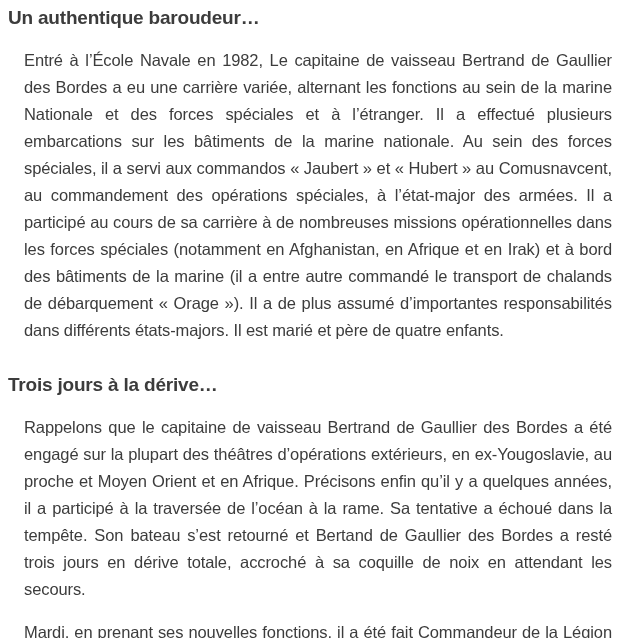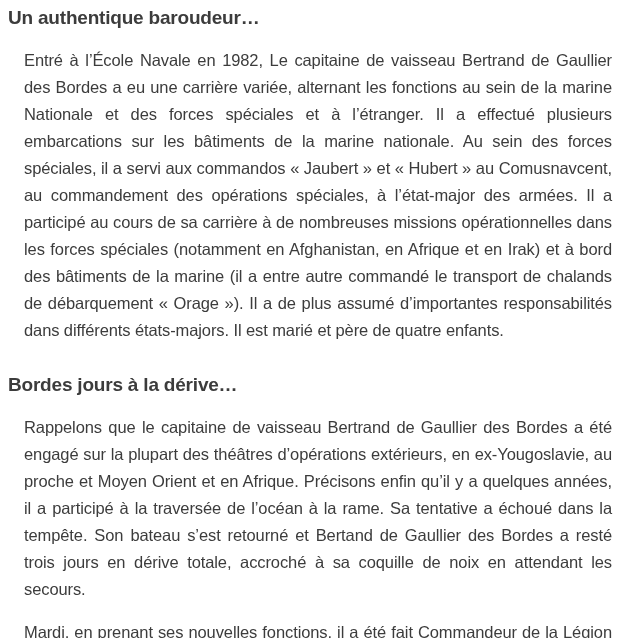--- a/index.html
+++ b/index.html
@@ -37,17 +37,17 @@
     letter-spacing: -0.1px;
   }
 </style>
 </head>
 <body>
 
 <div class="doc">
   <h2>Un authentique baroudeur…</h2>
   <p>Entré à l’École Navale en 1982, Le capitaine de vaisseau Bertrand de Gaullier des Bordes a eu une carrière variée, alternant les fonctions au sein de la marine Nationale et des forces spéciales et à l’étranger. Il a effectué plusieurs embarcations sur les bâtiments de la marine nationale. Au sein des forces spéciales, il a servi aux commandos « Jaubert » et « Hubert » au Comusnavcent, au commandement des opérations spéciales, à l’état-major des armées. Il a participé au cours de sa carrière à de nombreuses missions opérationnelles dans les forces spéciales (notamment en Afghanistan, en Afrique et en Irak) et à bord des bâtiments de la marine (il a entre autre commandé le transport de chalands de débarquement « Orage »). Il a de plus assumé d’importantes responsabilités dans différents états-majors. Il est marié et père de quatre enfants.</p>
 
-  <h2 class="spaced">Bordes jours à la dérive…</h2>
+  <h2 class="spaced">Trois jours à la dérive…</h2>
   <p>Rappelons que le capitaine de vaisseau Bertrand de Gaullier des Bordes a été engagé sur la plupart des théâtres d’opérations extérieurs, en ex-Yougoslavie, au proche et Moyen Orient et en Afrique. Précisons enfin qu’il y a quelques années, il a participé à la traversée de l’océan à la rame. Sa tentative a échoué dans la tempête. Son bateau s’est retourné et Bertand de Gaullier des Bordes a resté trois jours en dérive totale, accroché à sa coquille de noix en attendant les secours.</p>
   <p>Mardi, en prenant ses nouvelles fonctions, il a été fait Commandeur de la Légion d’Honneur par le vice-amiral d’escadre, Charle-Henri de la Faverie du Ché, commandant de la zone et de l’arrondissement maritimes Méditerranée et de préfet maritime de la Méditerranée.</p>
 
 </div>
 
 </body></html>

